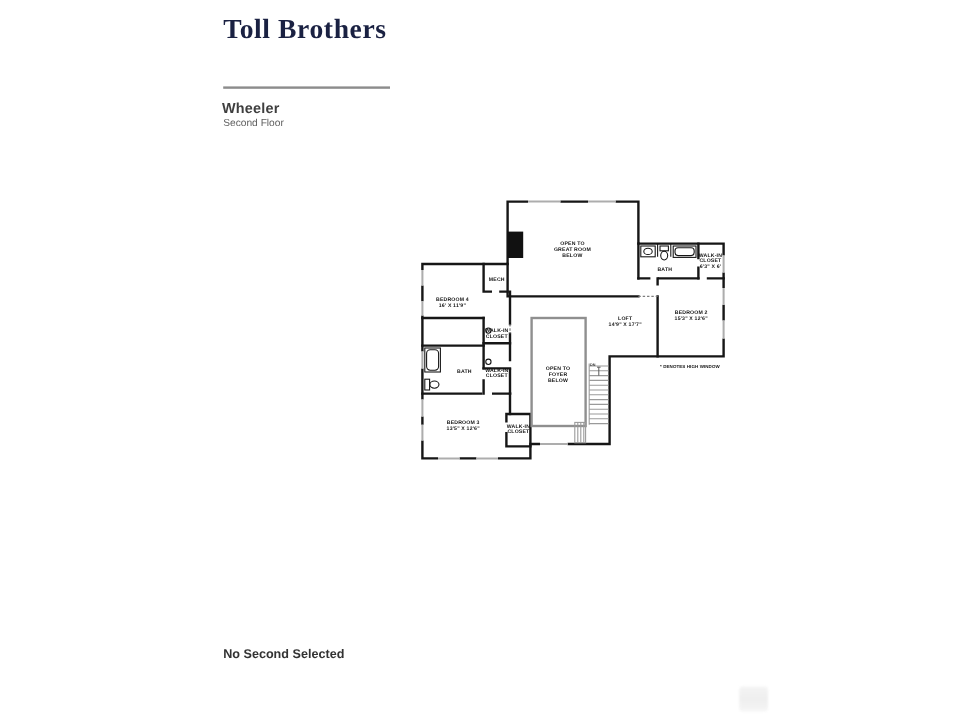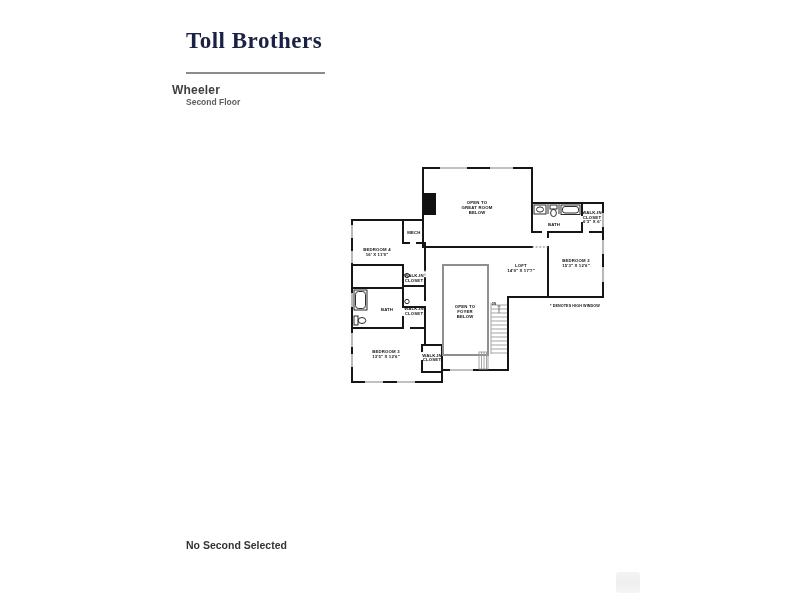--- a/index.html
+++ b/index.html
@@ -1,36 +1,36 @@
 <!DOCTYPE html>
 <html><head>
 <meta charset="utf-8">
 <style>
   * { margin: 0; padding: 0; box-sizing: border-box; }
   html, body { width: 800px; height: 600px; background: #ffffff; overflow: hidden; }
   body { font-family: "Liberation Sans", sans-serif; position: relative; }
   .page { position: absolute; left: 0; top: 0; width: 800px; height: 600px; background: #fff; }
 
   .brand {
-    position: absolute; left: 186px; top: 28px;
+    position: absolute; left: 186px; top: 12px;
     font-family: "Liberation Serif", serif;
     font-size: 23px; font-weight: 600; letter-spacing: 0.5px;
     color: #1a2142;
   }
   .divider {
     position: absolute; left: 186px; top: 72px;
     width: 139px; height: 2px; background: #8c8c8c;
   }
   .plan-name {
-    position: absolute; left: 172px; top: 83px;
+    position: absolute; left: 185px; top: 83px;
     font-size: 12px; font-weight: bold; color: #3f3f3f; letter-spacing: 0.2px;
   }
   .floor-label {
     position: absolute; left: 186px; top: 97px;
-    font-size: 8.5px; color: #5e5e5e; font-weight: bold;
+    font-size: 8.5px; color: #5e5e5e;
   }
   .options-text {
     position: absolute; left: 186px; top: 539px;
     font-size: 10.5px; font-weight: bold; color: #333;
   }
   .watermark {
     position: absolute; left: 616px; top: 572px; width: 24px; height: 21px;
     background: linear-gradient(180deg, #ececec 0%, #e2e2e2 50%, #efefef 100%);
     opacity: 0.55; filter: blur(0.7px); border-radius: 3px;
   }

